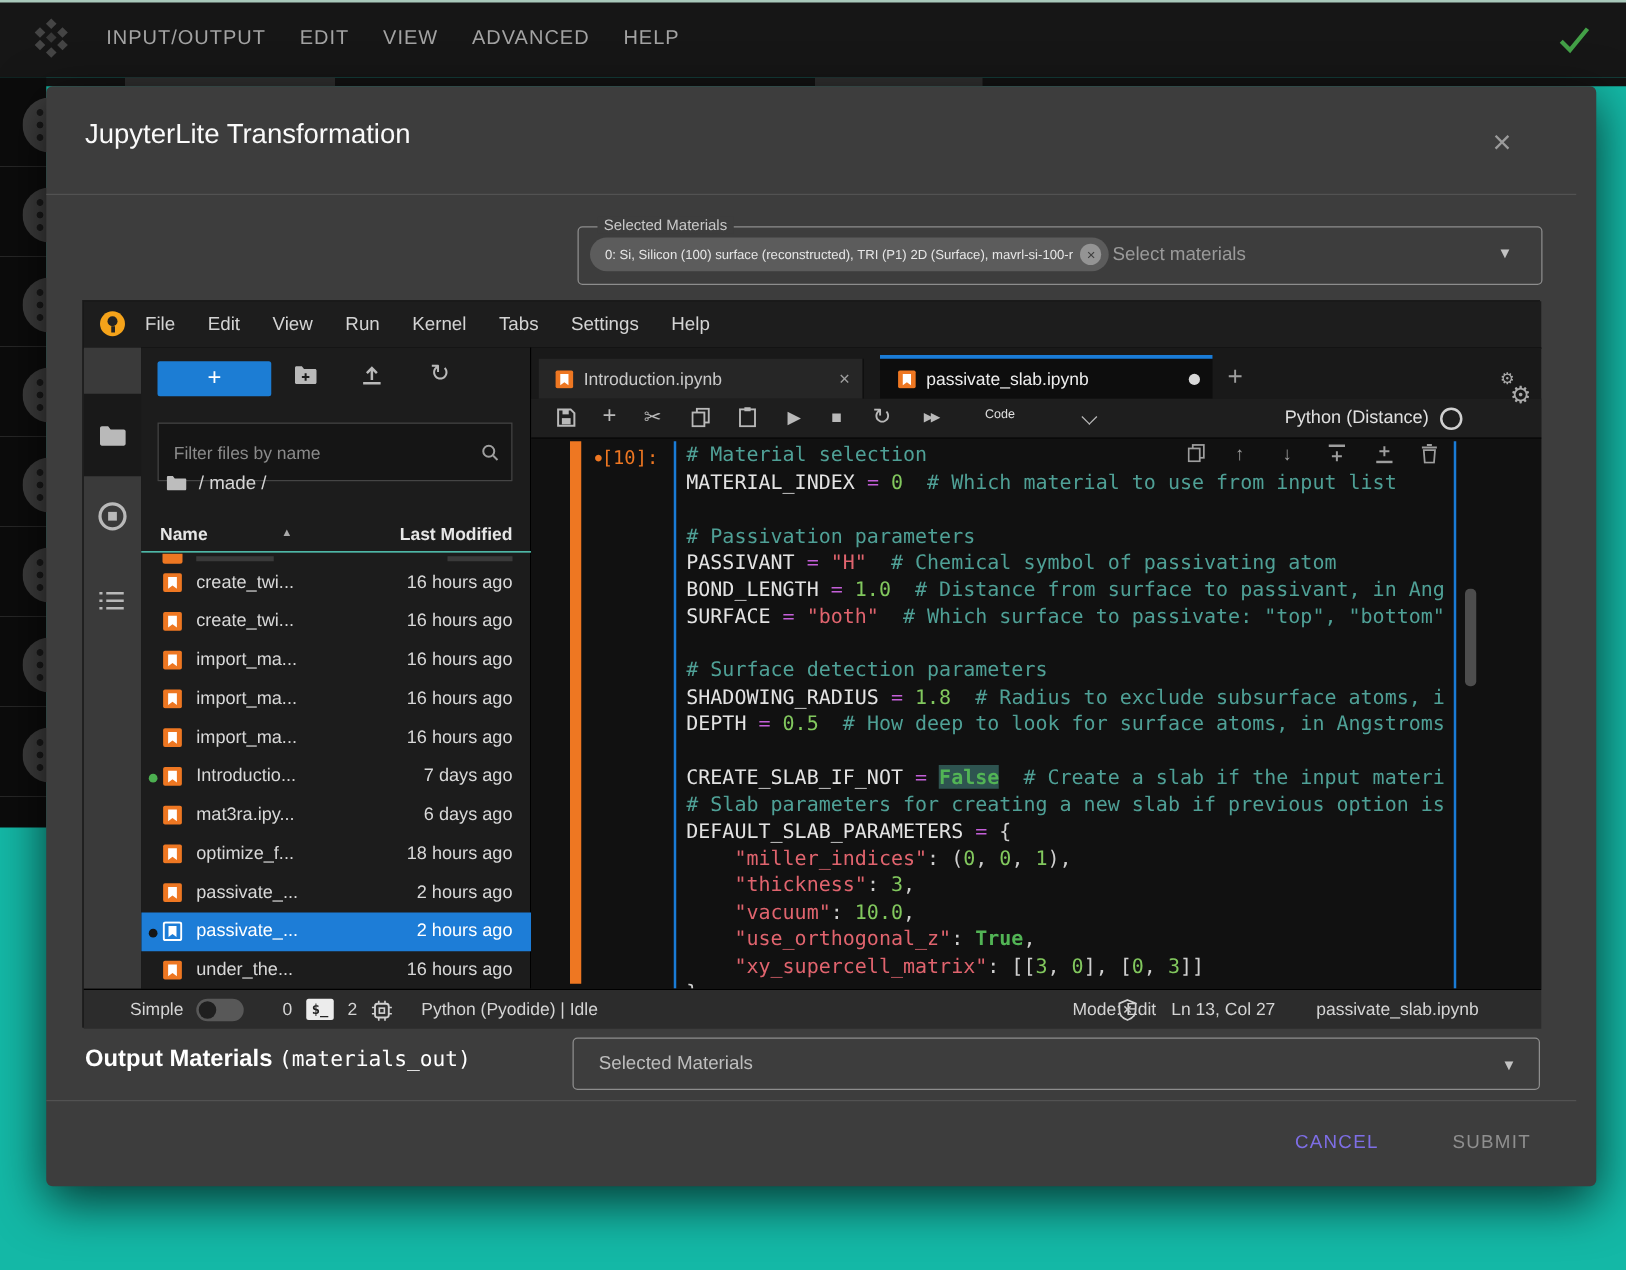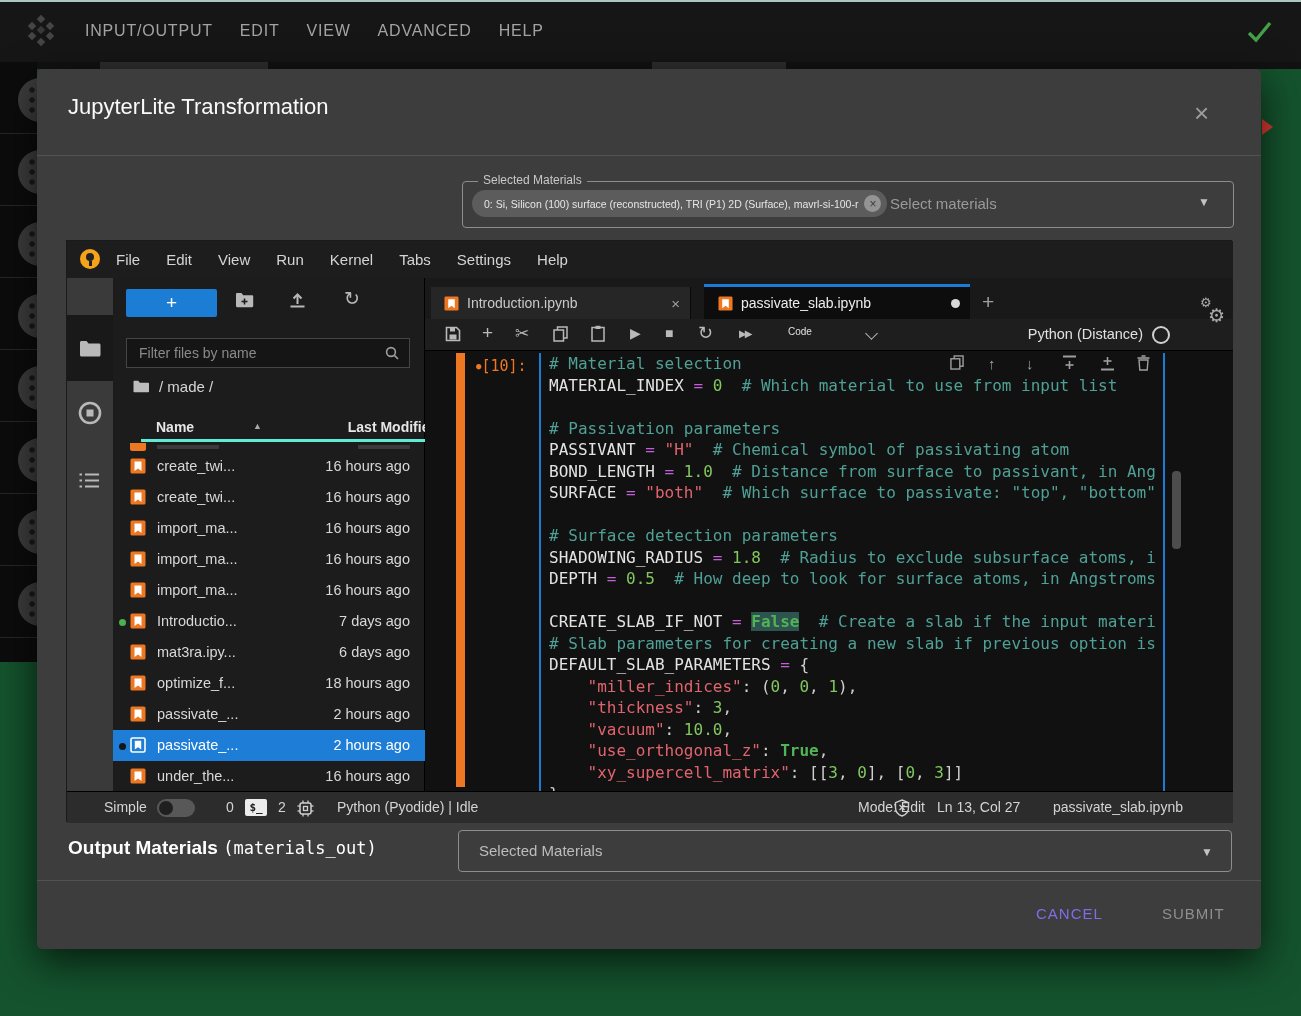--- a/index.html
+++ b/index.html
@@ -1,16 +1,16 @@
 <!DOCTYPE html>
 <html><head>
 <meta charset="utf-8">
 <style>
   html,body{margin:0;padding:0;background:#000;}
-  .stage{position:relative;width:1301px;height:1016px;background:#14532d;overflow:hidden;
+  .stage{position:relative;width:1301px;height:1016px;background:#14b8a6;overflow:hidden;
          font-family:"Liberation Sans",sans-serif;-webkit-font-smoothing:antialiased;}
   .abs{position:absolute;}
   
   .topbar{left:0;top:0;width:1301px;height:62px;background:#161616;}
   .topline{left:0;top:0;width:1301px;height:2px;background:#a9c9bb;}
   .tmenu{left:85px;top:0;height:62px;display:flex;align-items:center;gap:27px;}
   .tmenu-item{color:#a3a3a3;font-size:16px;letter-spacing:.8px;cursor:pointer;}
   .underbar{left:0;top:62px;width:1301px;height:7px;background:#121212;}
   .ubblock{top:62px;height:7px;background:#2e2e2e;}
   
@@ -21,21 +21,21 @@
       radial-gradient(circle at 14px 12px,#1a1a1a 2.4px,transparent 3px),
       radial-gradient(circle at 23px 12px,#1a1a1a 2.4px,transparent 3px),
       radial-gradient(circle at 14px 22px,#1a1a1a 2.4px,transparent 3px),
       radial-gradient(circle at 23px 22px,#1a1a1a 2.4px,transparent 3px),
       radial-gradient(circle at 14px 32px,#1a1a1a 2.4px,transparent 3px),
       radial-gradient(circle at 23px 32px,#1a1a1a 2.4px,transparent 3px);}
   .redtri{left:1262px;top:119px;width:0;height:0;border-top:8px solid transparent;
     border-bottom:8px solid transparent;border-left:11px solid #e03c31;}
   
   .dialog{left:37px;top:69px;width:1224px;height:880px;background:#3d3d3d;border-radius:5px;
-    box-shadow:0 12px 40px rgba(0,0,0,.7);}
+    box-shadow:0 12px 40px rgba(0,0,0,.7);padding-left:16px;}
   .dlg-title{left:31px;top:25px;color:#fafafa;font-size:22px;font-weight:500;}
   .dlg-close{left:1157px;top:31px;color:#9b9b9b;font-size:26px;line-height:26px;cursor:pointer;}
   .divider{left:0;width:1224px;height:1px;background:#525252;}
   .row-label{color:#fff;font-size:19px;font-weight:700;}
   .row-label .mono{font-family:"DejaVu Sans Mono",monospace;font-weight:400;font-size:17px;}
   .fieldset{left:425px;top:112px;width:770px;height:45px;border:1px solid #8d8d8d;border-radius:4px;}
   .legend{left:441px;top:104px;background:#3d3d3d;padding:0 5px;color:#c9c9c9;font-size:12px;}
   .chip{left:435px;top:121px;height:27px;border-radius:14px;background:#5c5c5c;display:flex;
     align-items:center;padding:0 6px 0 12px;gap:6px;}
   .chip-text{color:#e6e6e6;font-size:10.5px;}
@@ -53,25 +53,25 @@
   .jlogo:after{content:"";position:absolute;left:6px;top:4px;width:8px;height:8px;border-radius:50%;background:#222;}
   .jlogo:before{content:"";position:absolute;left:8.5px;top:12px;width:3px;height:5px;background:#222;}
   .jmenu{left:49px;top:0;height:37px;display:flex;align-items:center;gap:26px;}
   .jmenu-item{color:#d4d4d4;font-size:15px;cursor:pointer;}
   .jside{left:0;top:37px;width:46px;height:513px;background:#3a3a3a;}
   .jside-active{left:0;top:37px;width:46px;height:66px;background:#191919;}
   .fpanel{left:46px;top:37px;width:312px;height:513px;background:#1c1c1c;border-right:1px solid #000;box-sizing:border-box;}
   .plusbtn{left:13px;top:11px;width:91px;height:28px;background:#1c7dd4;border-radius:2px;color:#fff;
     font-size:19px;display:flex;align-items:center;justify-content:center;cursor:pointer;}
   .ficon{color:#b9b9b9;cursor:pointer;}
-  .filterbox{left:13px;top:60px;width:284px;height:30px;background:#151515;border:1px solid #454545;
+  .filterbox{left:13px;top:60px;width:284px;height:47px;background:#151515;border:1px solid #454545;
     display:flex;align-items:center;padding:0 10px 0 12px;box-sizing:border-box;justify-content:space-between;cursor:text;}
   .filtertext{color:#8a8a8a;font-size:14px;}
   .crumb{left:20px;top:100px;display:flex;align-items:center;gap:9px;color:#d6d6d6;font-size:15px;}
-  .fhead{left:0;top:137px;width:312px;height:27px;border-bottom:3px solid #5eead4;box-sizing:border-box;margin-left:28px;}
+  .fhead{left:0;top:137px;width:312px;height:27px;border-bottom:1px solid #5eead4;box-sizing:border-box;}
   .fhead .h{color:#e6e6e6;font-size:14px;font-weight:700;}
   .flist{left:0;top:164px;width:312px;height:349px;overflow:hidden;}
   .frow{position:relative;width:312px;height:31px;cursor:pointer;}
   .frow.sel{background:#1d7dd7;}
   .frow .dot{position:absolute;left:6px;top:13px;width:7px;height:7px;border-radius:50%;}
   .frow .icon{position:absolute;left:17px;top:7px;width:16px;height:16px;}
   .frow .nm{position:absolute;left:44px;top:7px;color:#d8d8d8;font-size:14.5px;white-space:nowrap;}
   .frow .md{position:absolute;right:15px;top:7px;color:#d8d8d8;font-size:14.5px;white-space:nowrap;}
   .frow.sel .nm,.frow.sel .md{color:#fff;}
   .sliver{position:relative;width:312px;height:9px;}

